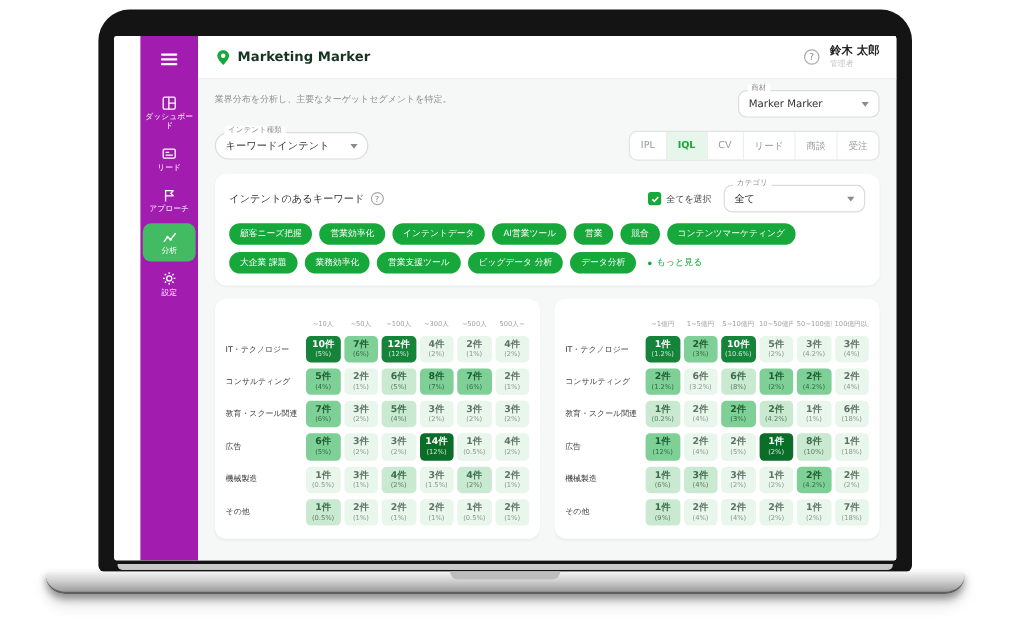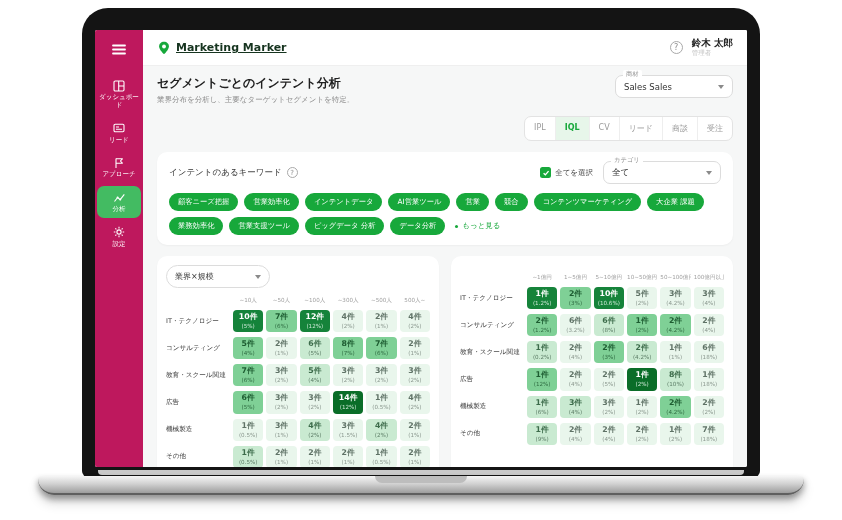--- a/index.html
+++ b/index.html
@@ -14,34 +14,34 @@
   .screen { position:absolute; left:13px; top:22px; width:652px; height:437px;
     background:#ffffff; border-radius:2px; overflow:hidden; display:flex; }
   .base { position:absolute; left:38px; top:476px; width:766px; height:19px;
     background:linear-gradient(#f6f6f6,#d2d2d2 45%,#9d9d9d);
     border-radius:3px 3px 16px 16px; border-bottom:2px solid #5f5f5f;
     box-shadow:0 4px 6px rgba(0,0,0,.35), 0 8px 12px rgba(0,0,0,.15); }
   .base::before { content:""; position:absolute; left:50%; top:0; transform:translateX(-50%);
     width:92px; height:7px; background:#bdbdbd; border-radius:0 0 8px 8px; }
 
   
-  .sidebar { width:48px; background:#be185d; display:flex; flex-direction:column;
-    align-items:center; padding:9px 2px 0; flex-shrink:0; }
+  .sidebar { width:48px; background:#a21caf; display:flex; flex-direction:column;
+    align-items:center; padding:9px 2px 0; flex-shrink:0;margin-left:22px; }
   .nav-item { width:44px; padding:5px 1px 4px; margin-bottom:3px; display:flex;
     flex-direction:column; align-items:center; gap:2px; border-radius:7px; cursor:pointer; }
   .nav-item.menu { margin-bottom:14px; padding:4px 0; }
   .nav-item.active { background:#43bb62; }
   .nav-item .lbl { font-size:6.5px; color:#ffffff; text-align:center; line-height:1.2; }
   .nicon { display:flex; align-items:center; justify-content:center; height:13px; }
 
   
   .main { flex:1; display:flex; flex-direction:column; background:#f6f7f7; min-width:0; }
   .topbar { height:36px; background:#ffffff; border-bottom:1px solid #efefef;
     display:flex; align-items:center; justify-content:space-between; padding:0 14px; flex-shrink:0; }
-  .logo { display:flex; align-items:center; gap:5px; font-size:11px; font-weight:bold; color:#16341f;text-decoration:underline; }
+  .logo { display:flex; align-items:center; gap:5px; font-size:11px; font-weight:bold; color:#16341f; }
   .user { display:flex; align-items:center; gap:9px; }
   .help-circle { width:13px; height:13px; border:1px solid #a9a9a9; border-radius:50%;
     color:#8c8c8c; font-size:8px; display:flex; align-items:center; justify-content:center; cursor:pointer; }
   .user-name { font-size:9.5px; font-weight:bold; color:#222; line-height:1.2; }
   .user-role { font-size:6.5px; color:#c2c2c2; }
 
   .content { flex:1; padding:9px 14px 0; min-height:0; }
 
   .page-head { display:flex; justify-content:space-between; align-items:flex-start; }
   .title { font-size:12px; font-weight:bold; color:#202020; }
@@ -199,31 +199,35 @@
             <div class="user-name">鈴木 太郎</div>
             <div class="user-role">管理者</div>
           </div>
         </div>
       </header>
 
       <div class="content">
 
         <div class="page-head">
           <div>
-            <div class="title">セグメントごとのインテント分析</div>
             <div class="subtitle">業界分布を分析し、主要なターゲットセグメントを特定。</div>
           </div>
           <div class="select-box" style="width:118px">
             <span class="float-label">商材</span>
-            <span>Sales Sales</span>
+            <span>Marker Marker</span>
             <span class="caret"></span>
           </div>
         </div>
 
         <div class="filter-row">
+          <div class="select-box round" style="width:128px">
+            <span class="float-label">インテント種類</span>
+            <span>キーワードインテント</span>
+            <span class="caret"></span>
+          </div>
           <div class="tabs" id="tabs">
               <span class="tab">IPL</span>
               <span class="tab active">IQL</span>
               <span class="tab">CV</span>
               <span class="tab">リード</span>
               <span class="tab">商談</span>
               <span class="tab">受注</span>
             </div>
         </div>
 
@@ -264,24 +268,20 @@
               <span class="pill">データ分析</span>
               <span class="more-link">
                 <span class="more-dot"></span>
                 <span>もっと見る</span>
               </span>
             </div>
         </section>
 
         <div class="tables">
           <section class="card heat-card">
-            <div class="select-box axis-select">
-              <span>業界×規模</span>
-              <span class="caret"></span>
-            </div>
             <div class="heat-grid" style="grid-template-columns: 64px repeat(6, 1fr);">
                 <div></div>
                 <div class="col-h">~10人</div>
                 <div class="col-h">~50人</div>
                 <div class="col-h">~100人</div>
                 <div class="col-h">~300人</div>
                 <div class="col-h">~500人</div>
                 <div class="col-h">500人~</div>
                 <div class="row-h">IT・テクノロジー</div>
                 <div class="cell" style="background: rgb(21, 131, 58);">

